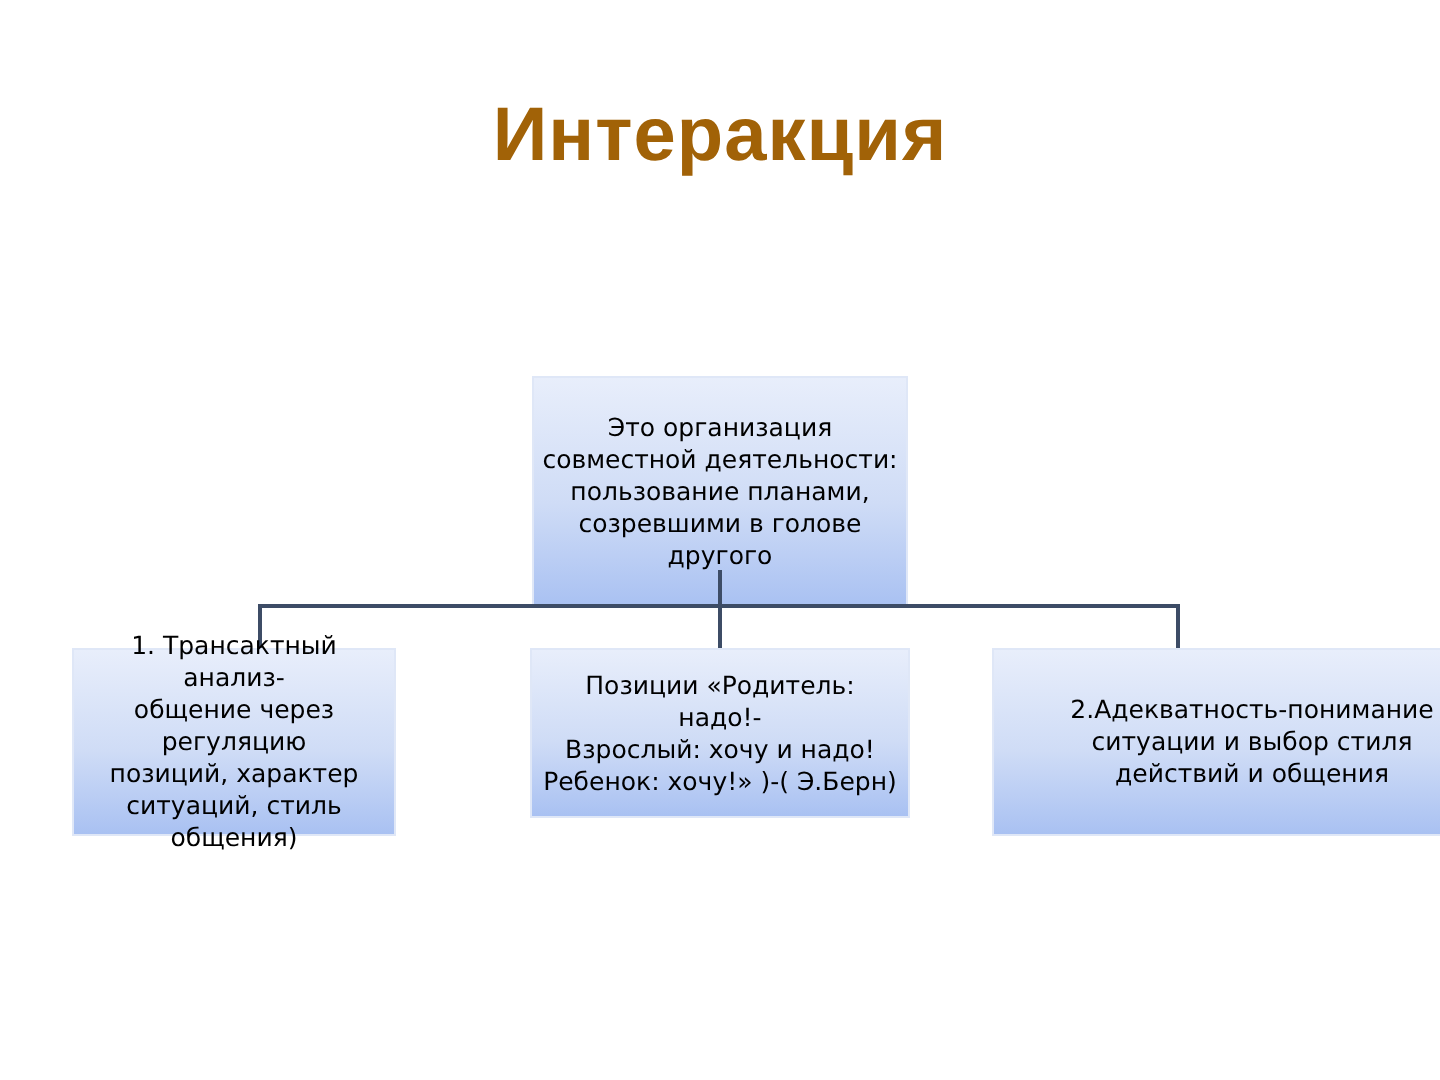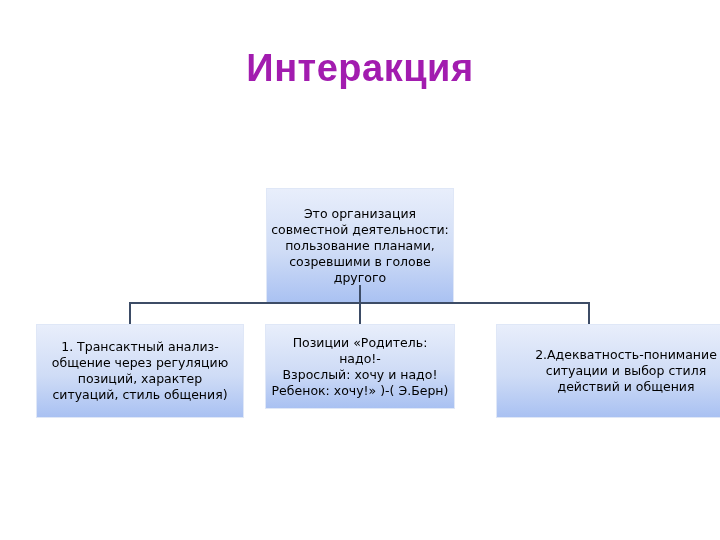--- a/index.html
+++ b/index.html
@@ -16,21 +16,21 @@
   }
   .title {
     position: absolute;
     left: 0;
     top: 42px;
     width: 720px;
     text-align: center;
     font-family: "Liberation Sans", sans-serif;
     font-weight: bold;
     font-size: 38px;
-    color: #a21caf;
+    color: #a16207;
     letter-spacing: 0.5px;
     line-height: 52px;
   }
   .box {
     position: absolute;
     box-sizing: border-box;
     background: linear-gradient(to bottom, #e8eefb 0%, #cfdcf6 55%, #a9c1f2 100%);
     border: 1px solid #dfe7f7;
     display: flex;
     align-items: center;
@@ -48,21 +48,21 @@
   }
   .box-top {
     left: 266px;
     top: 188px;
     width: 188px;
     height: 116px;
   }
   .box-left {
     left: 36px;
     top: 324px;
-    width: 208px;
+    width: 162px;
     height: 94px;
   }
   .box-mid {
     left: 265px;
     top: 324px;
     width: 190px;
     height: 85px;
   }
   .box-right {
     left: 496px;

